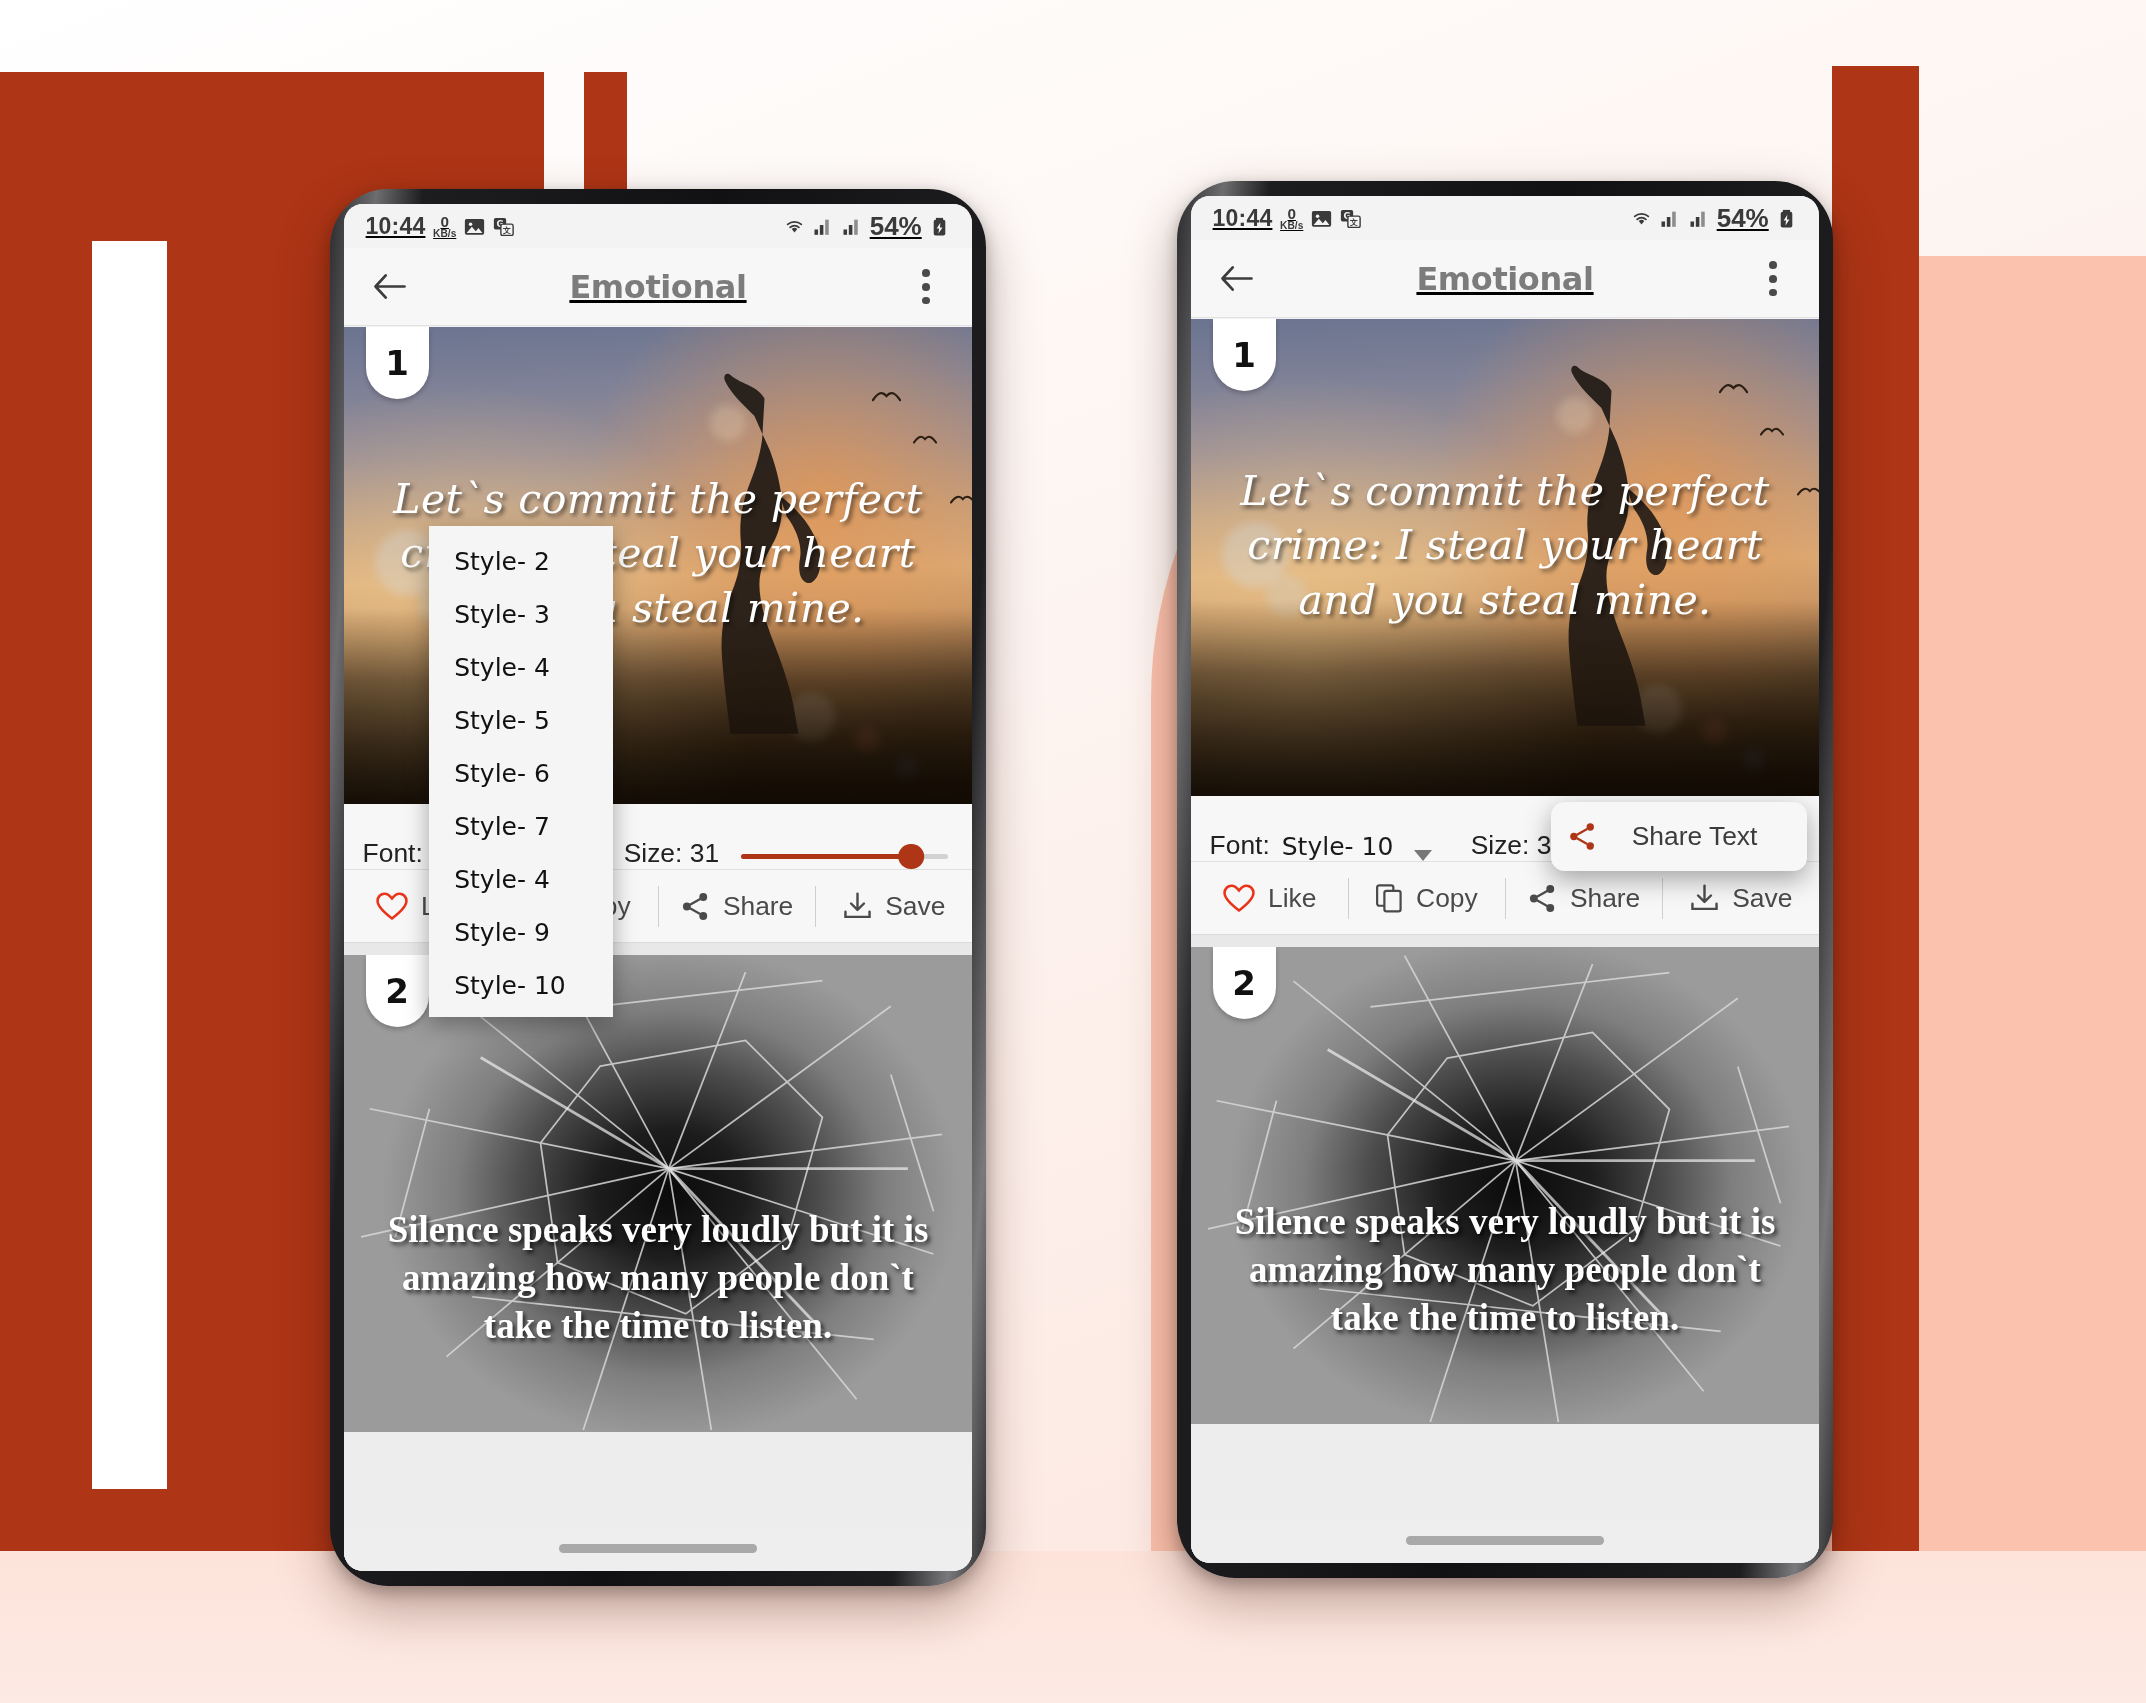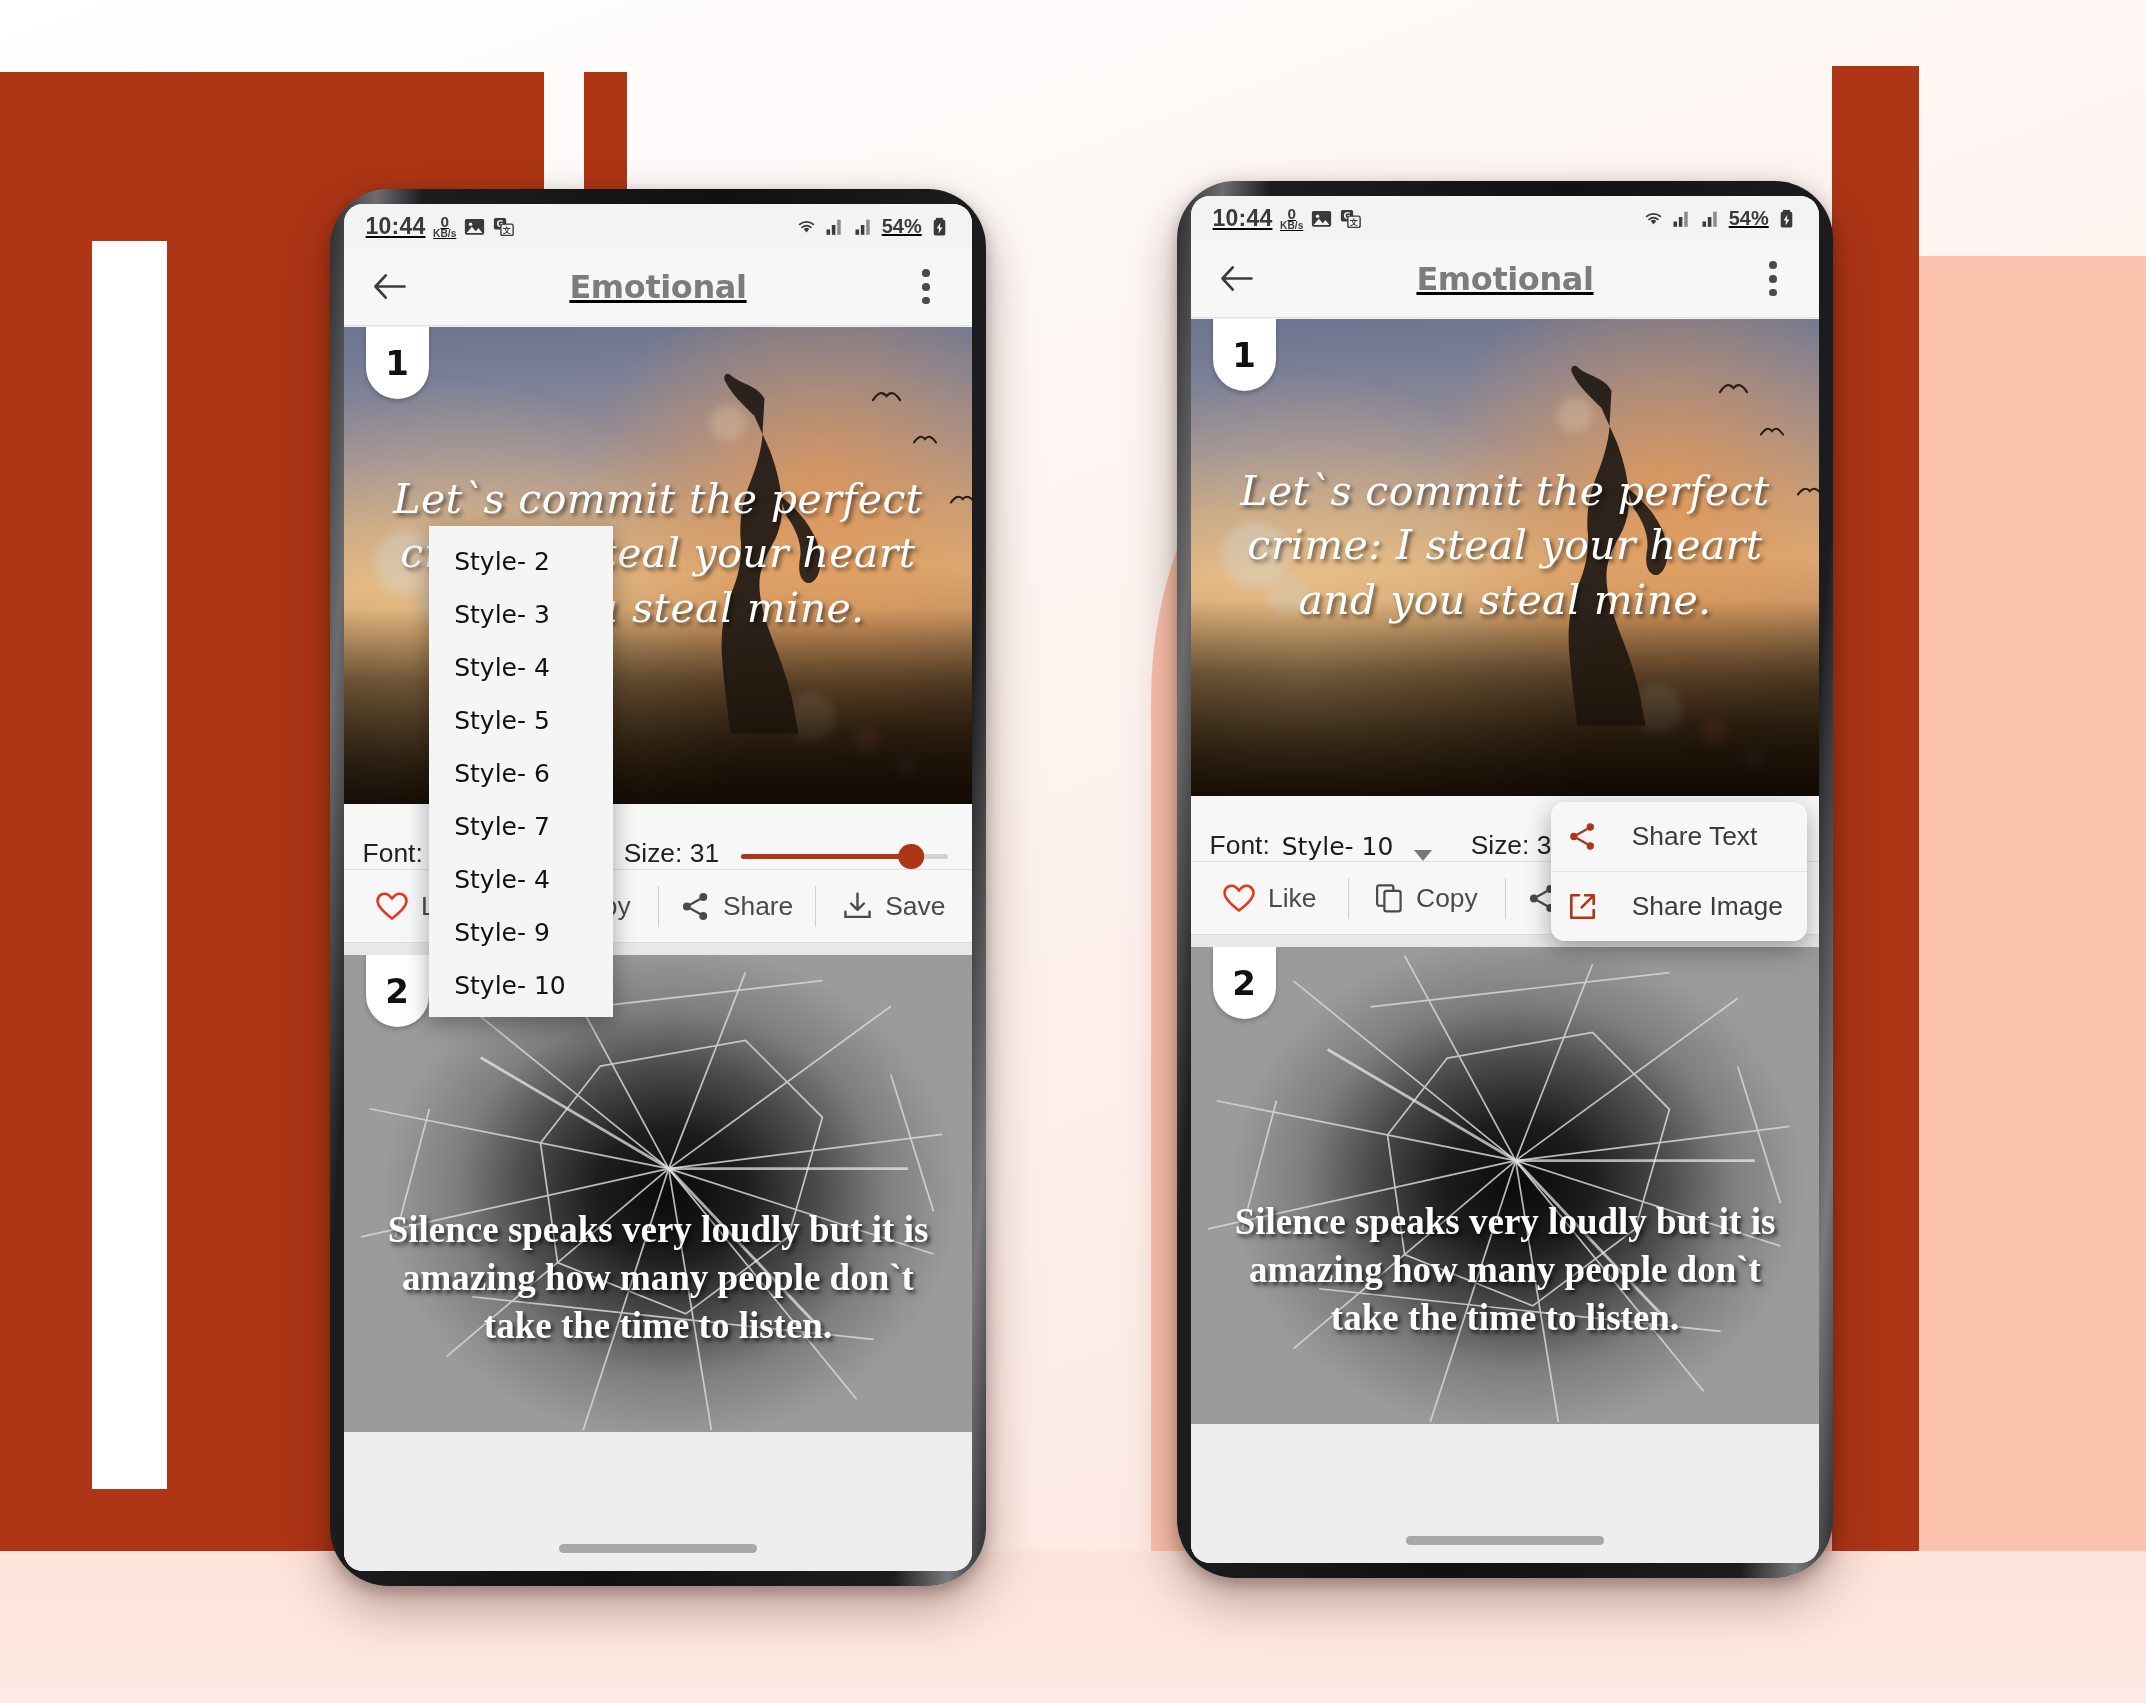--- a/index.html
+++ b/index.html
@@ -107,21 +107,21 @@
     color: #3a3a3a;
     font-size: 22px;
     font-weight: 600;
   }
   .sb-left, .sb-right { display: flex; align-items: center; gap: 7.7px; }
   .sb-time { font-size: 23px; letter-spacing: 0.2px; }
   .sb-kbs { display: flex; flex-direction: column; align-items: center; line-height: 1; }
   .sb-kbs .n { font-size: 15.3px; font-weight: 700; }
   .sb-kbs .u { font-size: 10.2px; font-weight: 700; }
   .sb-ico { width: 21px; height: 19.6px; display: block; }
-  .sb-pct { font-size: 20px; font-weight: 600; }
+  .sb-pct { font-size: 26px; font-weight: 600; }
 
   
   .appbar {
     height: 78px;
     background: #f7f7f7;
     display: flex;
     align-items: center;
     padding: 0 22px;
     border-bottom: 0.9px solid #e2e2e2;
     position: relative;
@@ -757,27 +757,20 @@
     <div class="share-menu">
       <div class="sm-item">
         <svg width="31" height="31" viewBox="0 0 36 36">
             <circle cx="27" cy="7" r="4.3" fill="#ae3516"></circle>
             <circle cx="8" cy="18" r="4.3" fill="#ae3516"></circle>
             <circle cx="27" cy="29" r="4.3" fill="#ae3516"></circle>
             <path d="M23.4 9.3L11.6 15.9M11.6 20.1l11.8 6.6" stroke="#ae3516" stroke-width="2.6"></path>
           </svg>
         <span>Share Text</span>
       </div>
-      <div class="sm-item">
-        <svg width="31" height="31" viewBox="0 0 36 36">
-            <path d="M14 5H5v26h26v-9" stroke="#ae3516" stroke-width="3" fill="none" stroke-linecap="round" stroke-linejoin="round"></path>
-            <path d="M21 5h10v10M31 5L17 19" stroke="#ae3516" stroke-width="3" fill="none" stroke-linecap="round" stroke-linejoin="round"></path>
-          </svg>
-        <span>Share Image</span>
-      </div>
     </div>
 
     <div class="navbar">
       <div class="nav-pill"></div>
     </div>
   </div>
 </div>
 
 
 </body></html>

